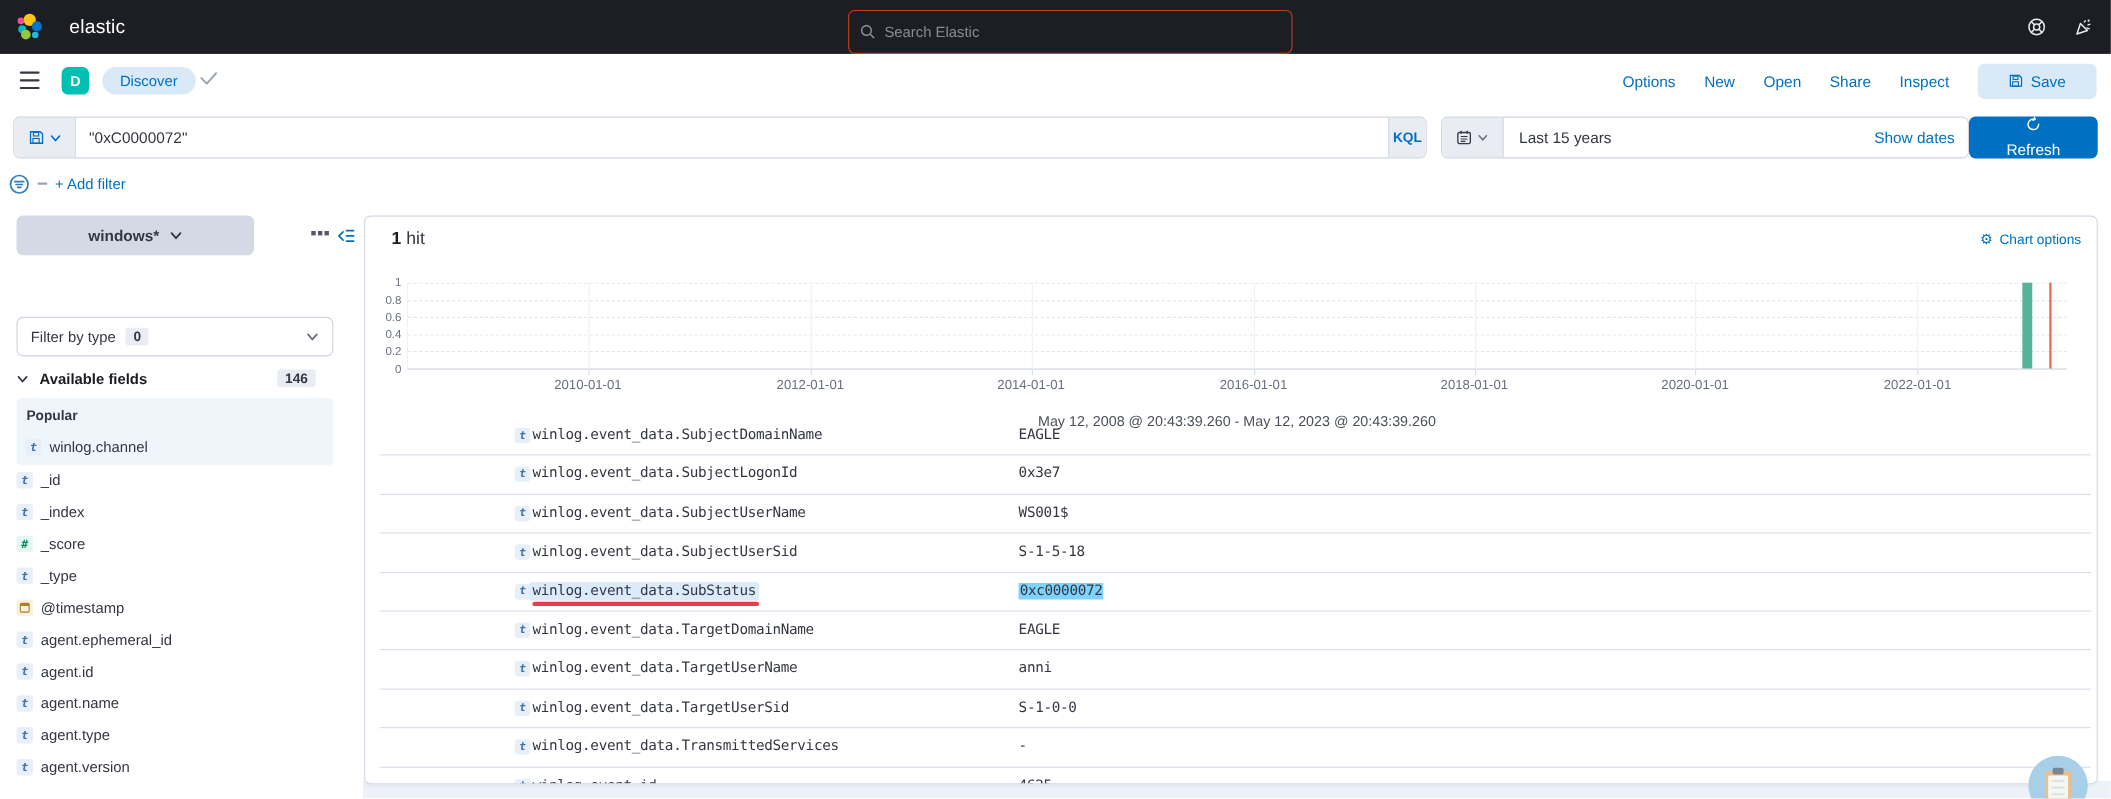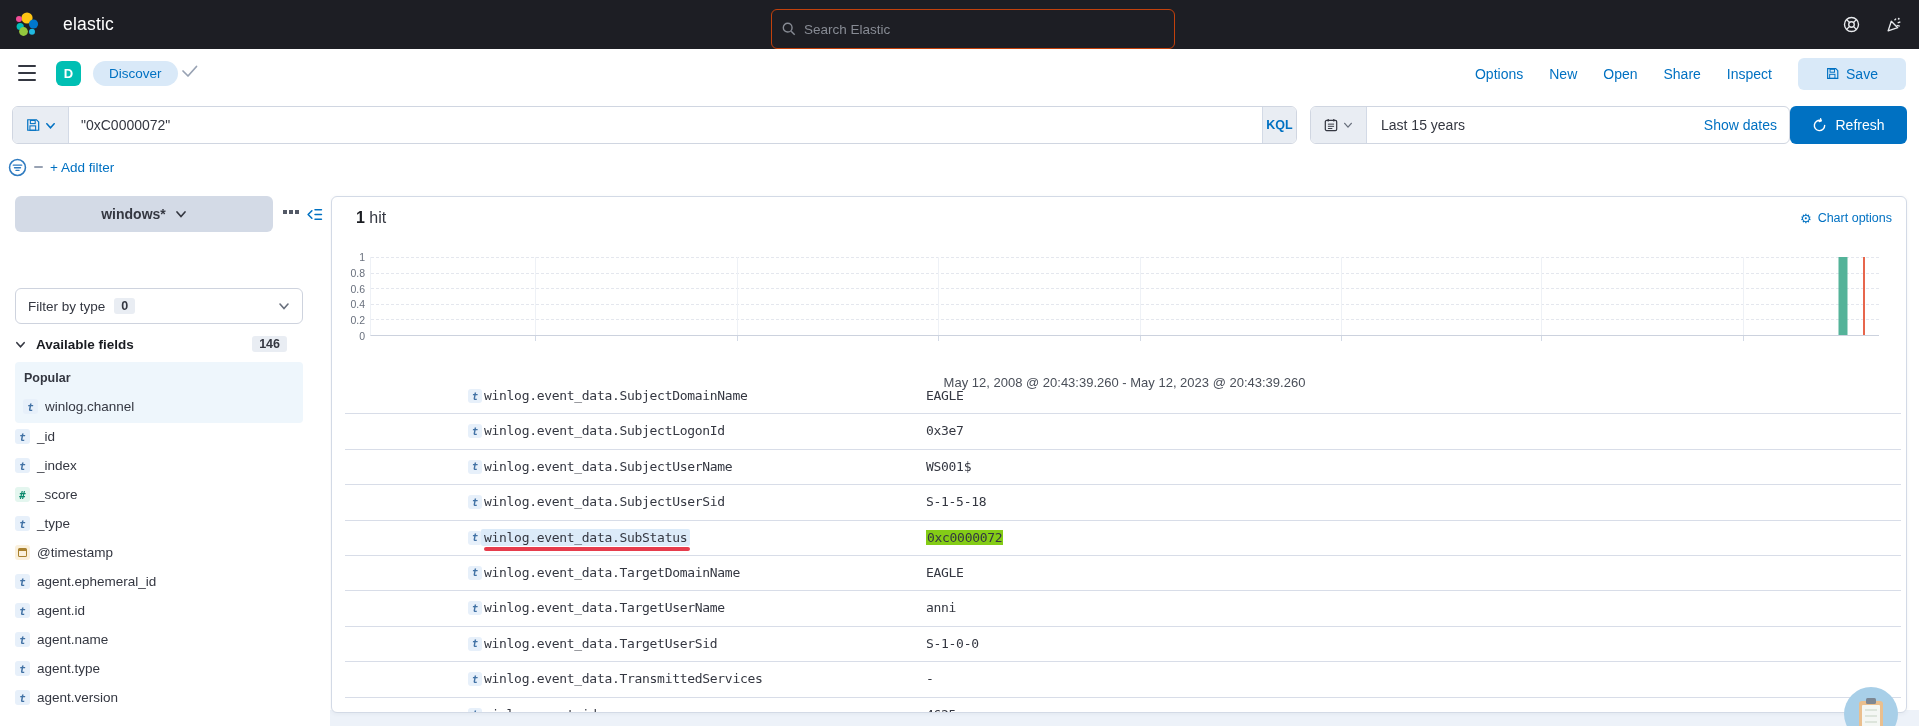--- a/index.html
+++ b/index.html
@@ -37,30 +37,30 @@
   .q-accessory { width:56px; background:#e9edf3; border-right:1px solid #d3dae6; display:flex; align-items:center; justify-content:center; gap:5px; cursor:pointer; }
   .query-input input { flex:1; border:none; outline:none; padding:0 12px; font-size:14px; color:#343741; font-family:"Liberation Sans",sans-serif; }
   .kql-badge { width:34px; background:#e9edf3; border-left:1px solid #d3dae6; color:#0071c2;
     font-size:12.5px; font-weight:600; display:flex; align-items:center; justify-content:center; cursor:pointer; }
   .date-picker { position:absolute; left:1298px; top:0; width:480px; height:38px; border:1px solid #d0d6e1; border-radius:6px;
     background:#fff; display:flex; align-items:center; overflow:hidden; }
   .d-accessory { width:56px; align-self:stretch; background:#e9edf3; border-right:1px solid #d3dae6; display:flex; align-items:center; justify-content:center; gap:5px; cursor:pointer; }
   .date-text { padding-left:14px; font-size:14px; color:#343741; }
   .show-dates { margin-left:auto; padding-right:12px; color:#0071c2; font-size:14px; font-weight:500; cursor:pointer; }
   .refresh-btn { position:absolute; left:1778px; top:0; width:117px; height:38px; border-radius:6px; background:#0071c2;
-    color:#fff; font-size:14px; font-weight:500; display:flex; align-items:center; justify-content:center; gap:8px; cursor:pointer; }
+    color:#fff; font-size:14px; font-weight:500; display:flex; align-items:center; gap:8px; cursor:pointer;flex-direction:column; }
 
   
   .filterbar { position:absolute; left:8px; top:155px; height:24px; display:flex; align-items:center; gap:7px; z-index:20; }
   .filter-dash { width:9px; height:2px; background:#98a2b3; border-radius:1px; }
   .add-filter { color:#0071c2; font-size:13.5px; font-weight:500; cursor:pointer; }
 
   
   .sidebar { position:absolute; left:0; top:190px; width:330px; height:536px; background:#fff; z-index:10; overflow:hidden; }
-  .dataview-btn { position:absolute; left:15px; top:6px; width:258px; height:36px; background:#d3dae6; border-radius:6px;
+  .dataview-btn { position:absolute; left:15px; top:6px; width:216px; height:36px; background:#d3dae6; border-radius:6px;
     display:flex; align-items:center; justify-content:center; gap:9px; cursor:pointer; }
   .dataview-btn span { font-size:14px; font-weight:bold; color:#343741; }
   .dots-icon { position:absolute; left:283px; top:20px; display:flex; gap:2.5px; cursor:pointer; }
   .dots-icon i { width:3.5px; height:3.5px; background:#535966; display:block; }
   .collapse-icon { position:absolute; left:306px; top:16px; cursor:pointer; }
   .field-search { position:absolute; left:15px; top:55px; width:288px; height:35px; border:1px solid #ced3de; border-radius:6px;
     background:#fff; display:flex; align-items:center; padding:0 10px; gap:8px; }
   .field-search input { flex:1; border:none; outline:none; font-size:13.5px; color:#343741; font-family:"Liberation Sans",sans-serif; }
   .field-search input::placeholder { color:#8d95a5; }
   .type-filter { position:absolute; left:15px; top:98px; width:288px; height:36px; border:1px solid #ced3de; border-radius:6px;
@@ -105,21 +105,21 @@
   .xlab { position:absolute; transform:translateX(-50%); font-size:12px; color:#69707d; white-space:nowrap; }
   .time-caption { position:absolute; left:38px; right:27px; top:178px; text-align:center; font-size:13px; color:#4a4f59; }
 
   .doc-table { position:absolute; left:13px; top:182px; width:1556px; }
   .trow { position:relative; height:35.4px; border-bottom:1px solid #d8dde8; }
   .trow .token { position:absolute; left:123px; top:10px; width:14px; height:14px; flex:0 0 14px; font-size:10px; }
   .tfield { position:absolute; left:139px; top:9px; font-family:"DejaVu Sans Mono",monospace; font-size:13px; color:#343741; letter-spacing:-.3px; white-space:nowrap; }
   .tfield.sel { background:#dcebf9; padding:1px 3px; top:8px; left:136px; border-radius:2px; }
   .redline { position:absolute; left:139px; top:26.5px; width:206px; height:3.5px; background:#e63c4c; border-radius:2px; }
   .tval { position:absolute; left:581px; top:9px; font-family:"DejaVu Sans Mono",monospace; font-size:13px; color:#343741; letter-spacing:-.3px; white-space:nowrap; }
-  .tval mark { background:#84cc16; color:#343741; padding:0 1px; }
+  .tval mark { background:#7dd3fc; color:#343741; padding:0 1px; }
 
   
   .feedback { position:absolute; left:1844px; top:687px; width:54px; height:54px; border-radius:50%;
     background:#a8cfe8; z-index:40; display:flex; align-items:center; justify-content:center; cursor:pointer; }
   .clipboard { width:24px; height:29px; background:#eabf8e; border-radius:3px; position:relative; margin-top:2px; }
   .clipboard .clip { position:absolute; left:7px; top:-3px; width:10px; height:6px; background:#7d8793; border-radius:1.5px; }
   .clipboard .paper { position:absolute; left:3px; top:4px; width:18px; height:22px; background:#f4f7f4; border-radius:1px; }
   .clipboard .paper i { display:block; height:2px; background:#dde5dc; margin:4px 3px 0 3px; }
 
   svg { display:block; }
@@ -357,20 +357,29 @@
       <div class="xtick" style="left: 51%;"></div>
       <div class="vgrid" style="left: 64.3%;"></div>
       <div class="xtick" style="left: 64.3%;"></div>
       <div class="vgrid" style="left: 77.6%;"></div>
       <div class="xtick" style="left: 77.6%;"></div>
       <div class="vgrid" style="left: 91%;"></div>
       <div class="xtick" style="left: 91%;"></div>
       <div class="bar" style="left: 97.6%; height: 100%; background: rgb(84, 179, 153);"></div>
       <div class="nowline" style="left: 99%; background: rgb(231, 102, 76);"></div>
     </div>
+  <div class="x-labels">
+      <div class="xlab" style="left: 10.9%;">2010-01-01</div>
+      <div class="xlab" style="left: 24.3%;">2012-01-01</div>
+      <div class="xlab" style="left: 37.6%;">2014-01-01</div>
+      <div class="xlab" style="left: 51%;">2016-01-01</div>
+      <div class="xlab" style="left: 64.3%;">2018-01-01</div>
+      <div class="xlab" style="left: 77.6%;">2020-01-01</div>
+      <div class="xlab" style="left: 91%;">2022-01-01</div>
+    </div>
   <div class="time-caption">May 12, 2008 @ 20:43:39.260 - May 12, 2023 @ 20:43:39.260</div>
 
   <div class="doc-table">
       <div class="trow">
         <span class="token token-text">t</span>
         <span class="tfield">winlog.event_data.SubjectDomainName</span>
         <span class="tval">EAGLE</span>
       </div>
       <div class="trow">
         <span class="token token-text">t</span>

